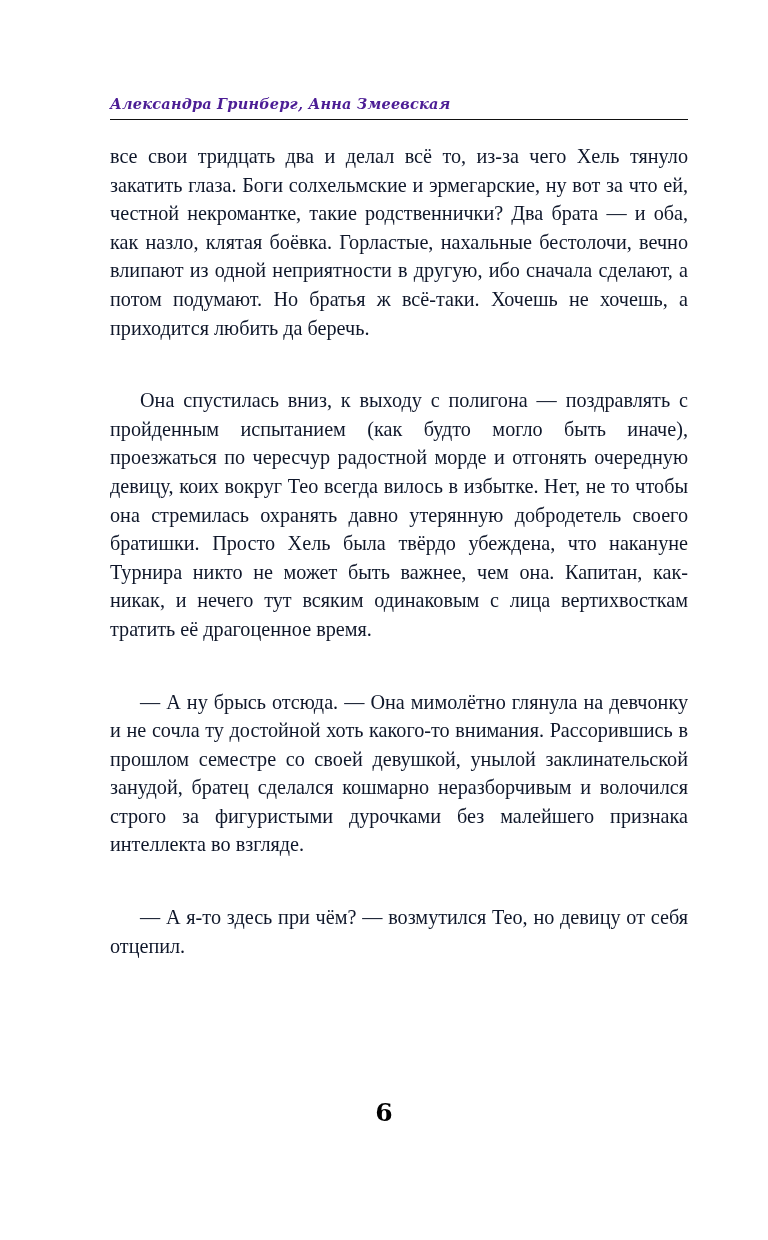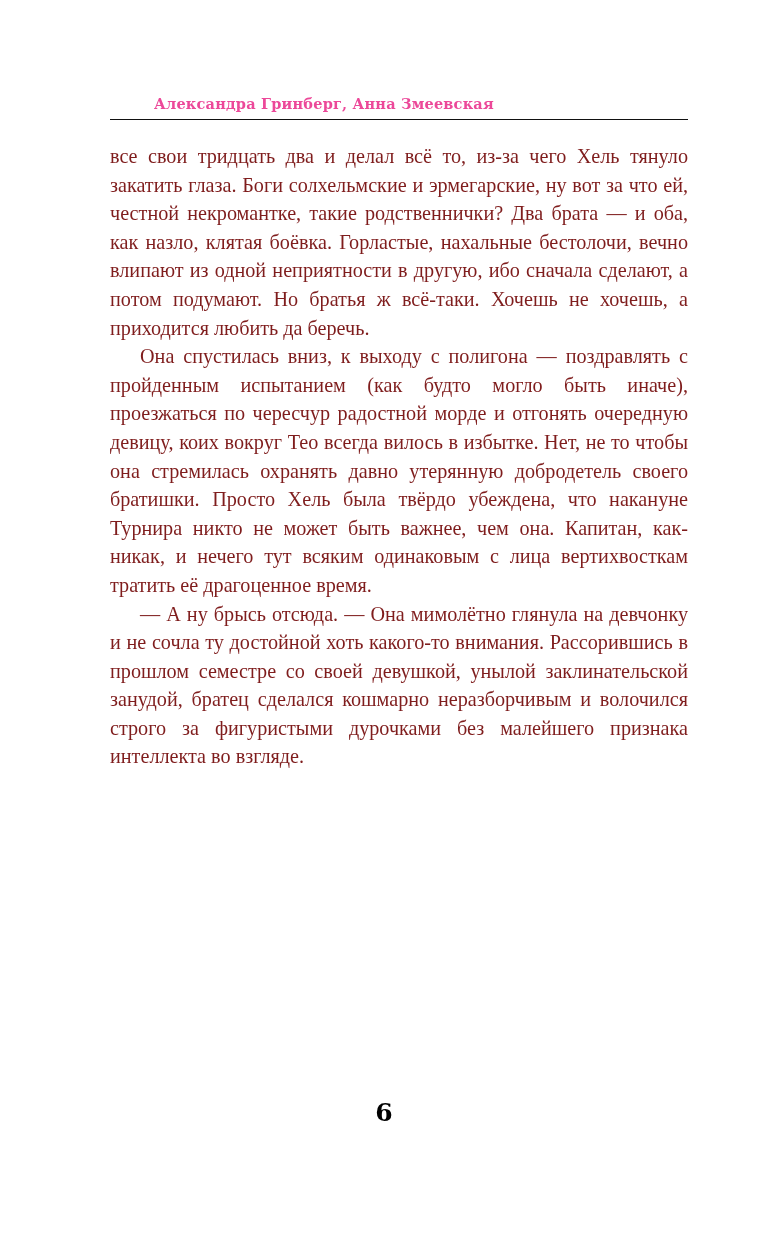--- a/index.html
+++ b/index.html
@@ -23,44 +23,45 @@
   }
   .content {
     position: absolute;
     left: 110px;
     top: 95px;
     width: 578px;
   }
   .running-head {
     font-family: "DejaVu Serif", serif;
     font-weight: bold;
+    font-style: italic;
     font-size: 14.5px;
     letter-spacing: 0.2px;
-    color: #ec4899;
+    color: #4c1d95;
     padding-bottom: 7px;
     white-space: nowrap;
-    margin-left: 44px;
   }
   .head-rule {
     border: 0;
     border-top: 1.6px solid #111111;
     margin: 0 0 22px 0;
     width: 100%;
   }
   .body-text p {
     margin: 0;
     font-size: 20.2px;
     line-height: 28.6px;
     text-align: justify;
     text-justify: inter-word;
-    color: #7f1d1d;
+    color: #0f172a;
     hyphens: manual;
   }
   .body-text p.indent {
     text-indent: 30px;
+    margin-top: 44px;
   }
   .folio {
     position: absolute;
     left: 0;
     right: 0;
     top: 1098px;
     text-align: center;
     font-family: "DejaVu Serif", serif;
     font-weight: bold;
     font-size: 25px;
@@ -71,16 +72,17 @@
 <body>
 
 <div class="page">
   <div class="content">
     <div class="running-head">Александра Гринберг, Анна Змеевская</div>
     <hr class="head-rule">
     <div class="body-text">
       <p>все свои тридцать два и делал всё то, из-за чего Хель тянуло закатить глаза. Боги солхельмские и эрмегарские, ну вот за что ей, честной некромантке, такие родственнички? Два брата — и оба, как назло, клятая боёвка. Горластые, нахальные бестолочи, вечно влипают из одной неприятности в другую, ибо сначала сделают, а потом подумают. Но братья ж всё-таки. Хочешь не хочешь, а приходится любить да беречь.</p>
       <p class="indent">Она спустилась вниз, к выходу с полигона — поздравлять с пройденным испытанием (как будто могло быть иначе), проезжаться по чересчур радостной морде и отгонять очередную девицу, коих вокруг Тео всегда вилось в избытке. Нет, не то чтобы она стремилась охранять давно утерянную добродетель своего братишки. Просто Хель была твёрдо убеждена, что накануне Турнира никто не может быть важнее, чем она. Капитан, как-никак, и нечего тут всяким одинаковым с лица вертихвосткам тратить её драгоценное время.</p>
       <p class="indent">— А ну брысь отсюда. — Она мимолётно глянула на девчонку и не сочла ту достойной хоть какого-то внимания. Рассорившись в прошлом семестре со своей девушкой, унылой заклинательской занудой, братец сделался кошмарно неразборчивым и волочился строго за фигуристыми дурочками без малейшего признака интеллекта во взгляде.</p>
+      <p class="indent">— А я-то здесь при чём? — возмутился Тео, но девицу от себя отцепил.</p>
     </div>
   </div>
   <div class="folio">6</div>
 </div>
 
 </body></html>

